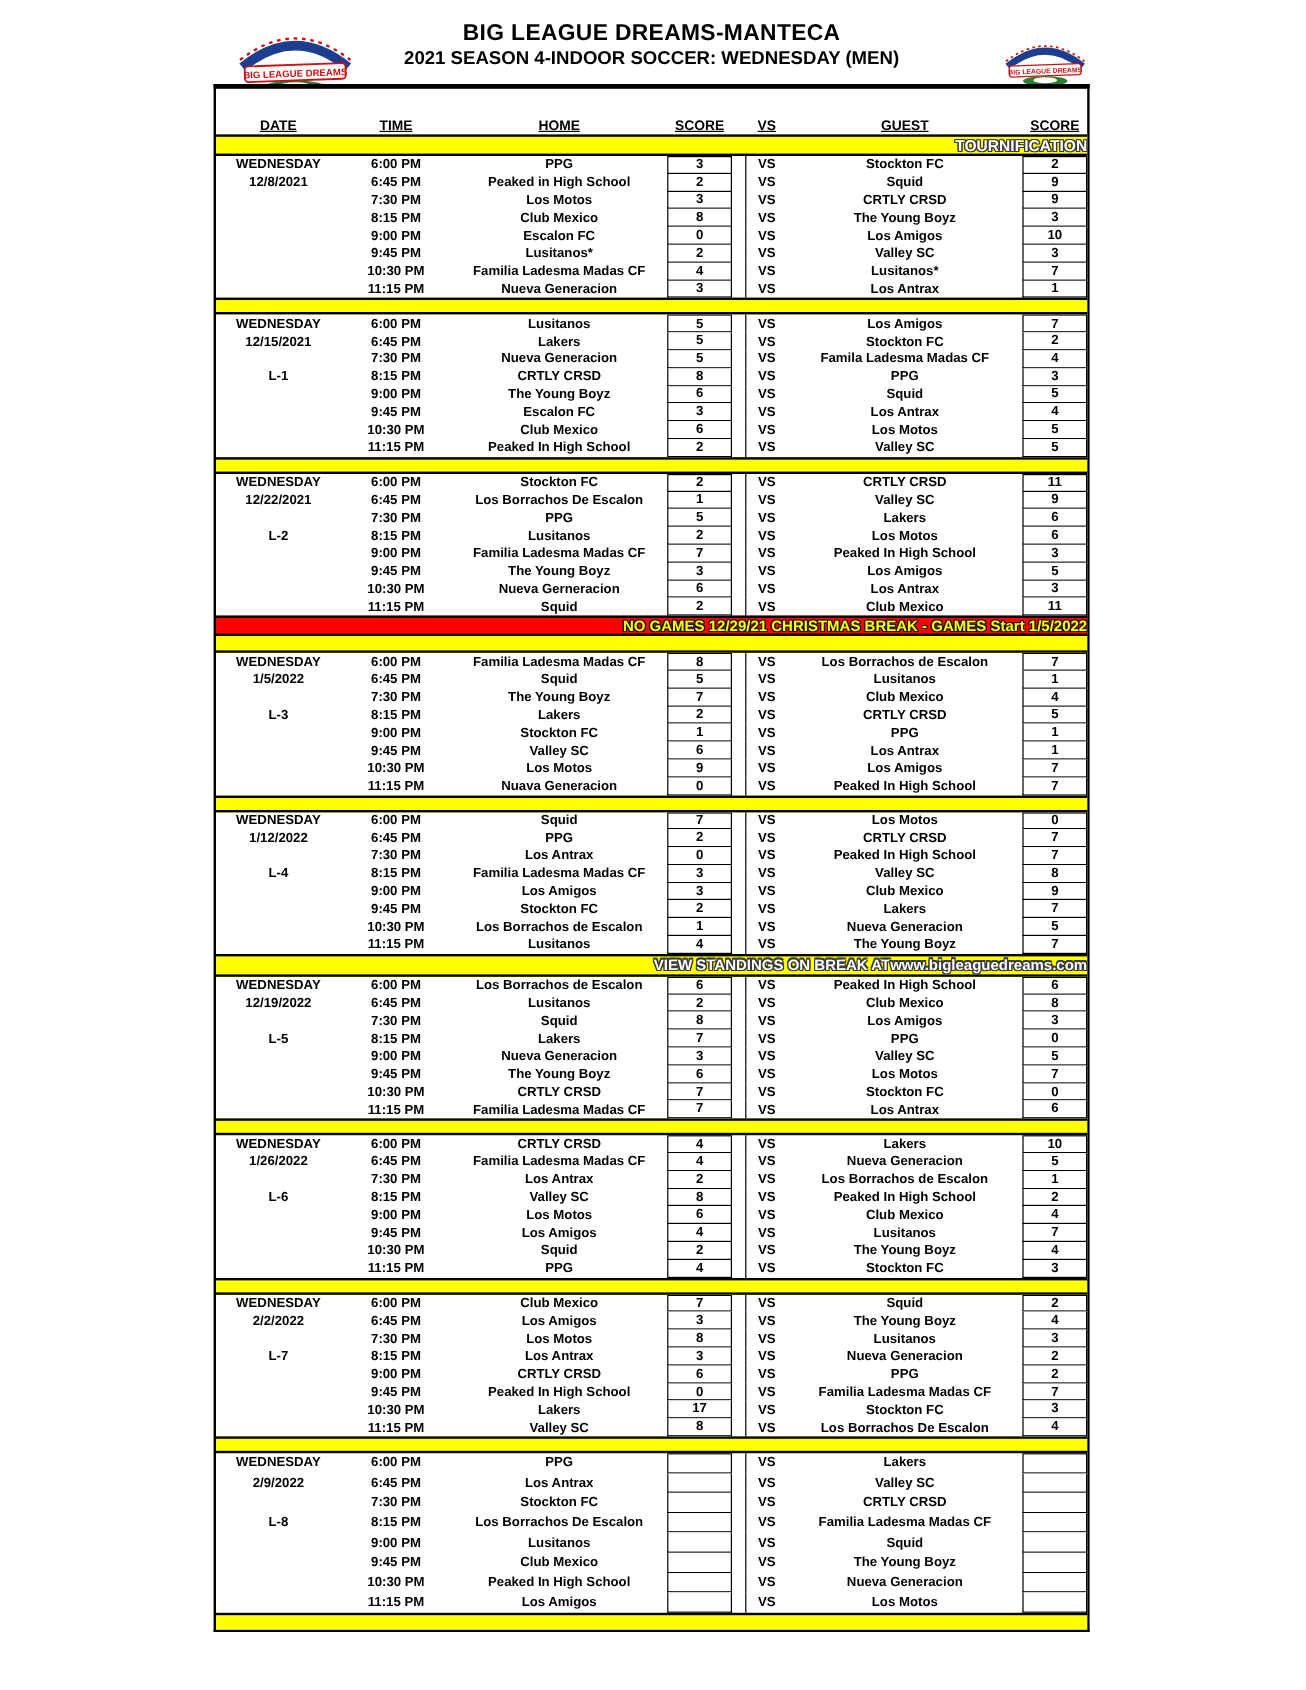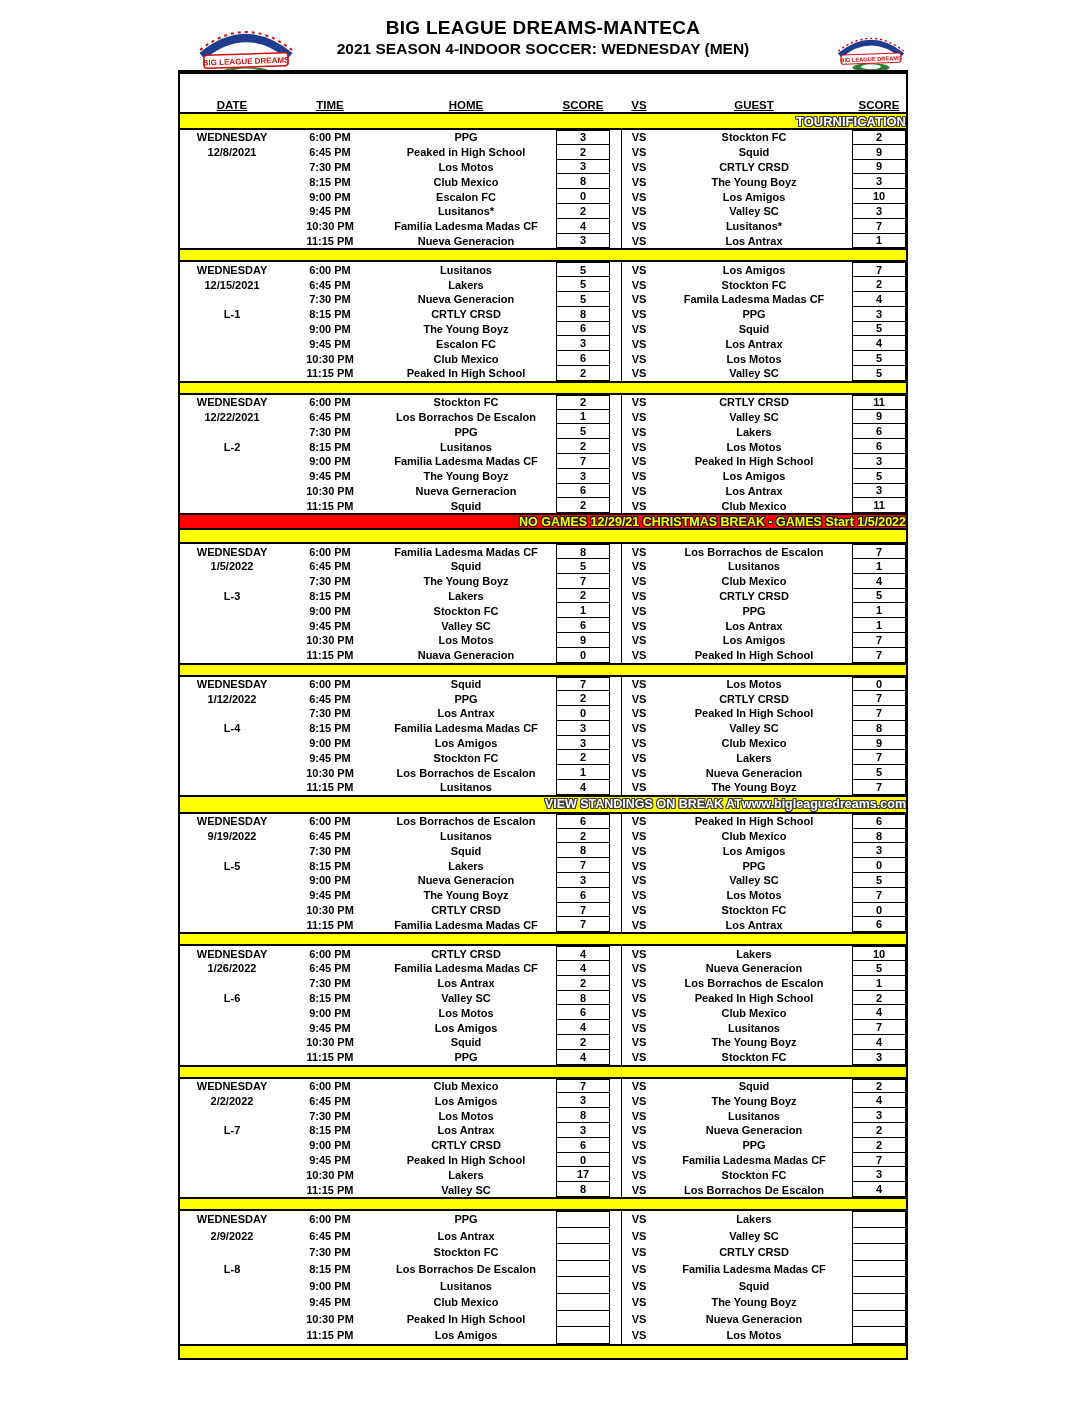--- a/index.html
+++ b/index.html
@@ -539,21 +539,21 @@
             <div class="cell">WEDNESDAY</div>
             <div class="cell">6:00 PM</div>
             <div class="cell">Los Borrachos de Escalon</div>
             <div class="score-box">6</div>
             <div class="gap-cell"></div>
             <div class="cell">VS</div>
             <div class="cell">Peaked In High School</div>
             <div class="score-box">6</div>
           </div>
           <div class="game-row">
-            <div class="cell">9/19/2022</div>
+            <div class="cell">12/19/2022</div>
             <div class="cell">6:45 PM</div>
             <div class="cell">Lusitanos</div>
             <div class="score-box">2</div>
             <div class="gap-cell"></div>
             <div class="cell">VS</div>
             <div class="cell">Club Mexico</div>
             <div class="score-box">8</div>
           </div>
           <div class="game-row">
             <div class="cell"></div>

